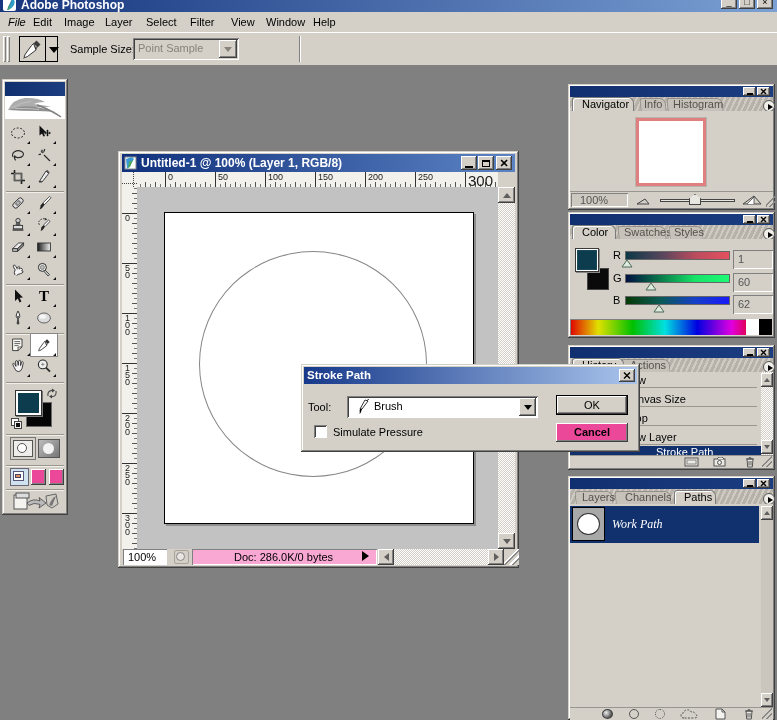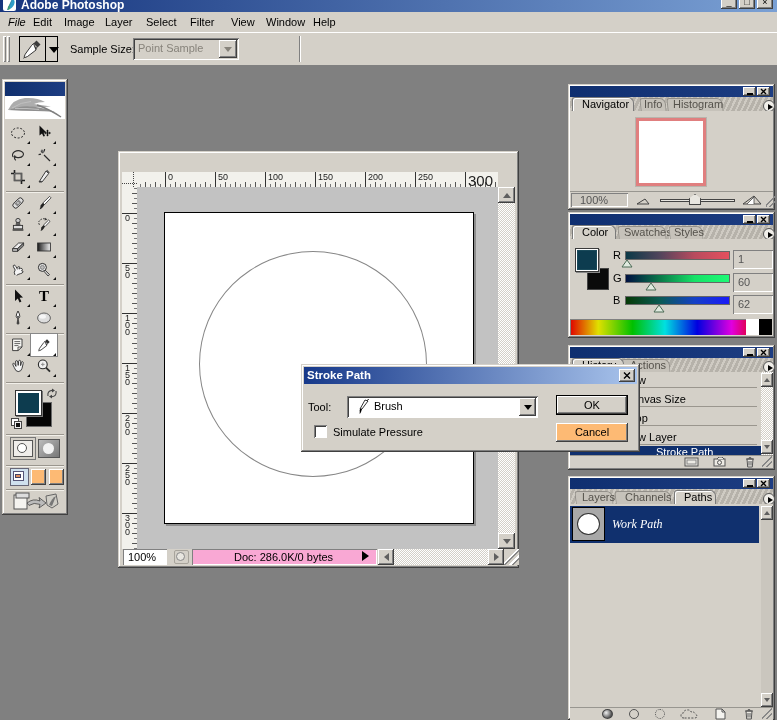--- a/index.html
+++ b/index.html
@@ -4,23 +4,23 @@
 <style>
   * { margin:0; padding:0; box-sizing:border-box; }
   html,body { width:777px; height:720px; overflow:hidden; }
   body { position:relative; font-family:"Liberation Sans",sans-serif; font-size:11px; background:#808080; }
   .abs { position:absolute; }
   .face { background:#d4d0c8; }
   
   .win { background:#d4d0c8;
     box-shadow: inset -1px -1px 0 #404040, inset 1px 1px 0 #d4d0c8,
                 inset -2px -2px 0 #808080, inset 2px 2px 0 #fff; }
-  .btn { background:#fdba74;
+  .btn { background:#ec4899;
     box-shadow: inset -1px -1px 0 #404040, inset 1px 1px 0 #fff,
-                inset -2px -2px 0 #808080; }
+                inset -2px -2px 0 #808080; font-weight: bold; }
   .sunk { background:#fff;
     box-shadow: inset 1px 1px 0 #808080, inset -1px -1px 0 #fff,
                 inset 2px 2px 0 #404040; }
   .sunk2 { box-shadow: inset 1px 1px 0 #808080, inset -1px -1px 0 #fff; }
   .hatch { background-image: repeating-conic-gradient(#ffffff 0% 25%, #d4d0c8 25% 50%);
            background-size:2px 2px; }
   .ttxt { color:#fff; font-weight:bold; font-size:11px; }
   
   .cap { position:absolute; background:#d4d0c8;
     box-shadow: inset -1px -1px 0 #404040, inset 1px 1px 0 #fff, inset -2px -2px 0 #808080;
@@ -314,20 +314,35 @@
       <rect x="3" y="1" width="13" height="5" fill="#ddd" stroke="#555"></rect>
       <path d="M14 11 Q20 6 27 9 L26 5.5 L33 11 L26 16 L27 12.4 Q21 10 16 13.4 Z" fill="#bbb" stroke="#444" stroke-width="0.8"></path>
       <path d="M33 4 L43 2 L45 12 L39 16 L34 13 Z" fill="#cfcdc6" stroke="#666"></path>
       <path d="M36 13 Q39 6 43 4 Q41 9 39 14 Z" fill="#777"></path>
     </svg>
   </div>
 </div>
 
 <div id="docwin" class="abs win" style="left:118px;top:151px;width:401px;height:417px;">
 
+  <div class="abs" style="left:4px;top:3px;width:393px;height:18px;background:linear-gradient(to right,#10307c,#5c84c4);">
+    <svg class="abs" style="left:2px;top:2px;" width="14" height="14" viewBox="0 0 14 14">
+        <rect x="1" y="1" width="11" height="12" fill="#fff" stroke="#888"></rect>
+        <path d="M2 3 l6 -2 l2 2 l-5 8 l-2 2 z" fill="#3b9ad4"></path>
+        <path d="M5 6 l4 -2 l-3 7 l-2 1 z" fill="#4aa85c"></path>
+      </svg>
+    <div class="abs ttxt" style="left:19px;top:2px;font-size:12px;">Untitled-1 @ 100% (Layer 1, RGB/8)</div>
+    <div class="cap" style="right:38px;top:2px;width:16px;height:14px;">
+        <div style="width:8px;height:2px;background:#000;margin-top:7px;"></div>
+      </div>
+    <div class="cap" style="right:21px;top:2px;width:16px;height:14px;">
+        <div style="width:8px;height:7px;border:1px solid #000;border-top-width:2px;"></div>
+      </div>
+    <div class="cap" style="right:3px;top:2px;width:16px;height:14px;font-weight:bold;font-size:11px;">✕</div>
+  </div>
 
   <div class="abs" style="left:4px;top:21px;width:15px;height:15px;background:#f2f1ec;">
     <div class="abs" style="left:11px;top:0;width:1px;height:15px;background-image:linear-gradient(#444 50%,transparent 50%);background-size:1px 2px;"></div>
     <div class="abs" style="left:0;top:11px;width:15px;height:1px;background-image:linear-gradient(90deg,#444 50%,transparent 50%);background-size:2px 1px;"></div>
   </div>
 
   <div class="abs" style="left:19px;top:21px;width:361px;height:15px;background:#f2f1ec;overflow:hidden;
        background-image:
          repeating-linear-gradient(90deg,#555 0 1px,transparent 1px 10px),
          repeating-linear-gradient(90deg,#777 0 1px,transparent 1px 5px);

